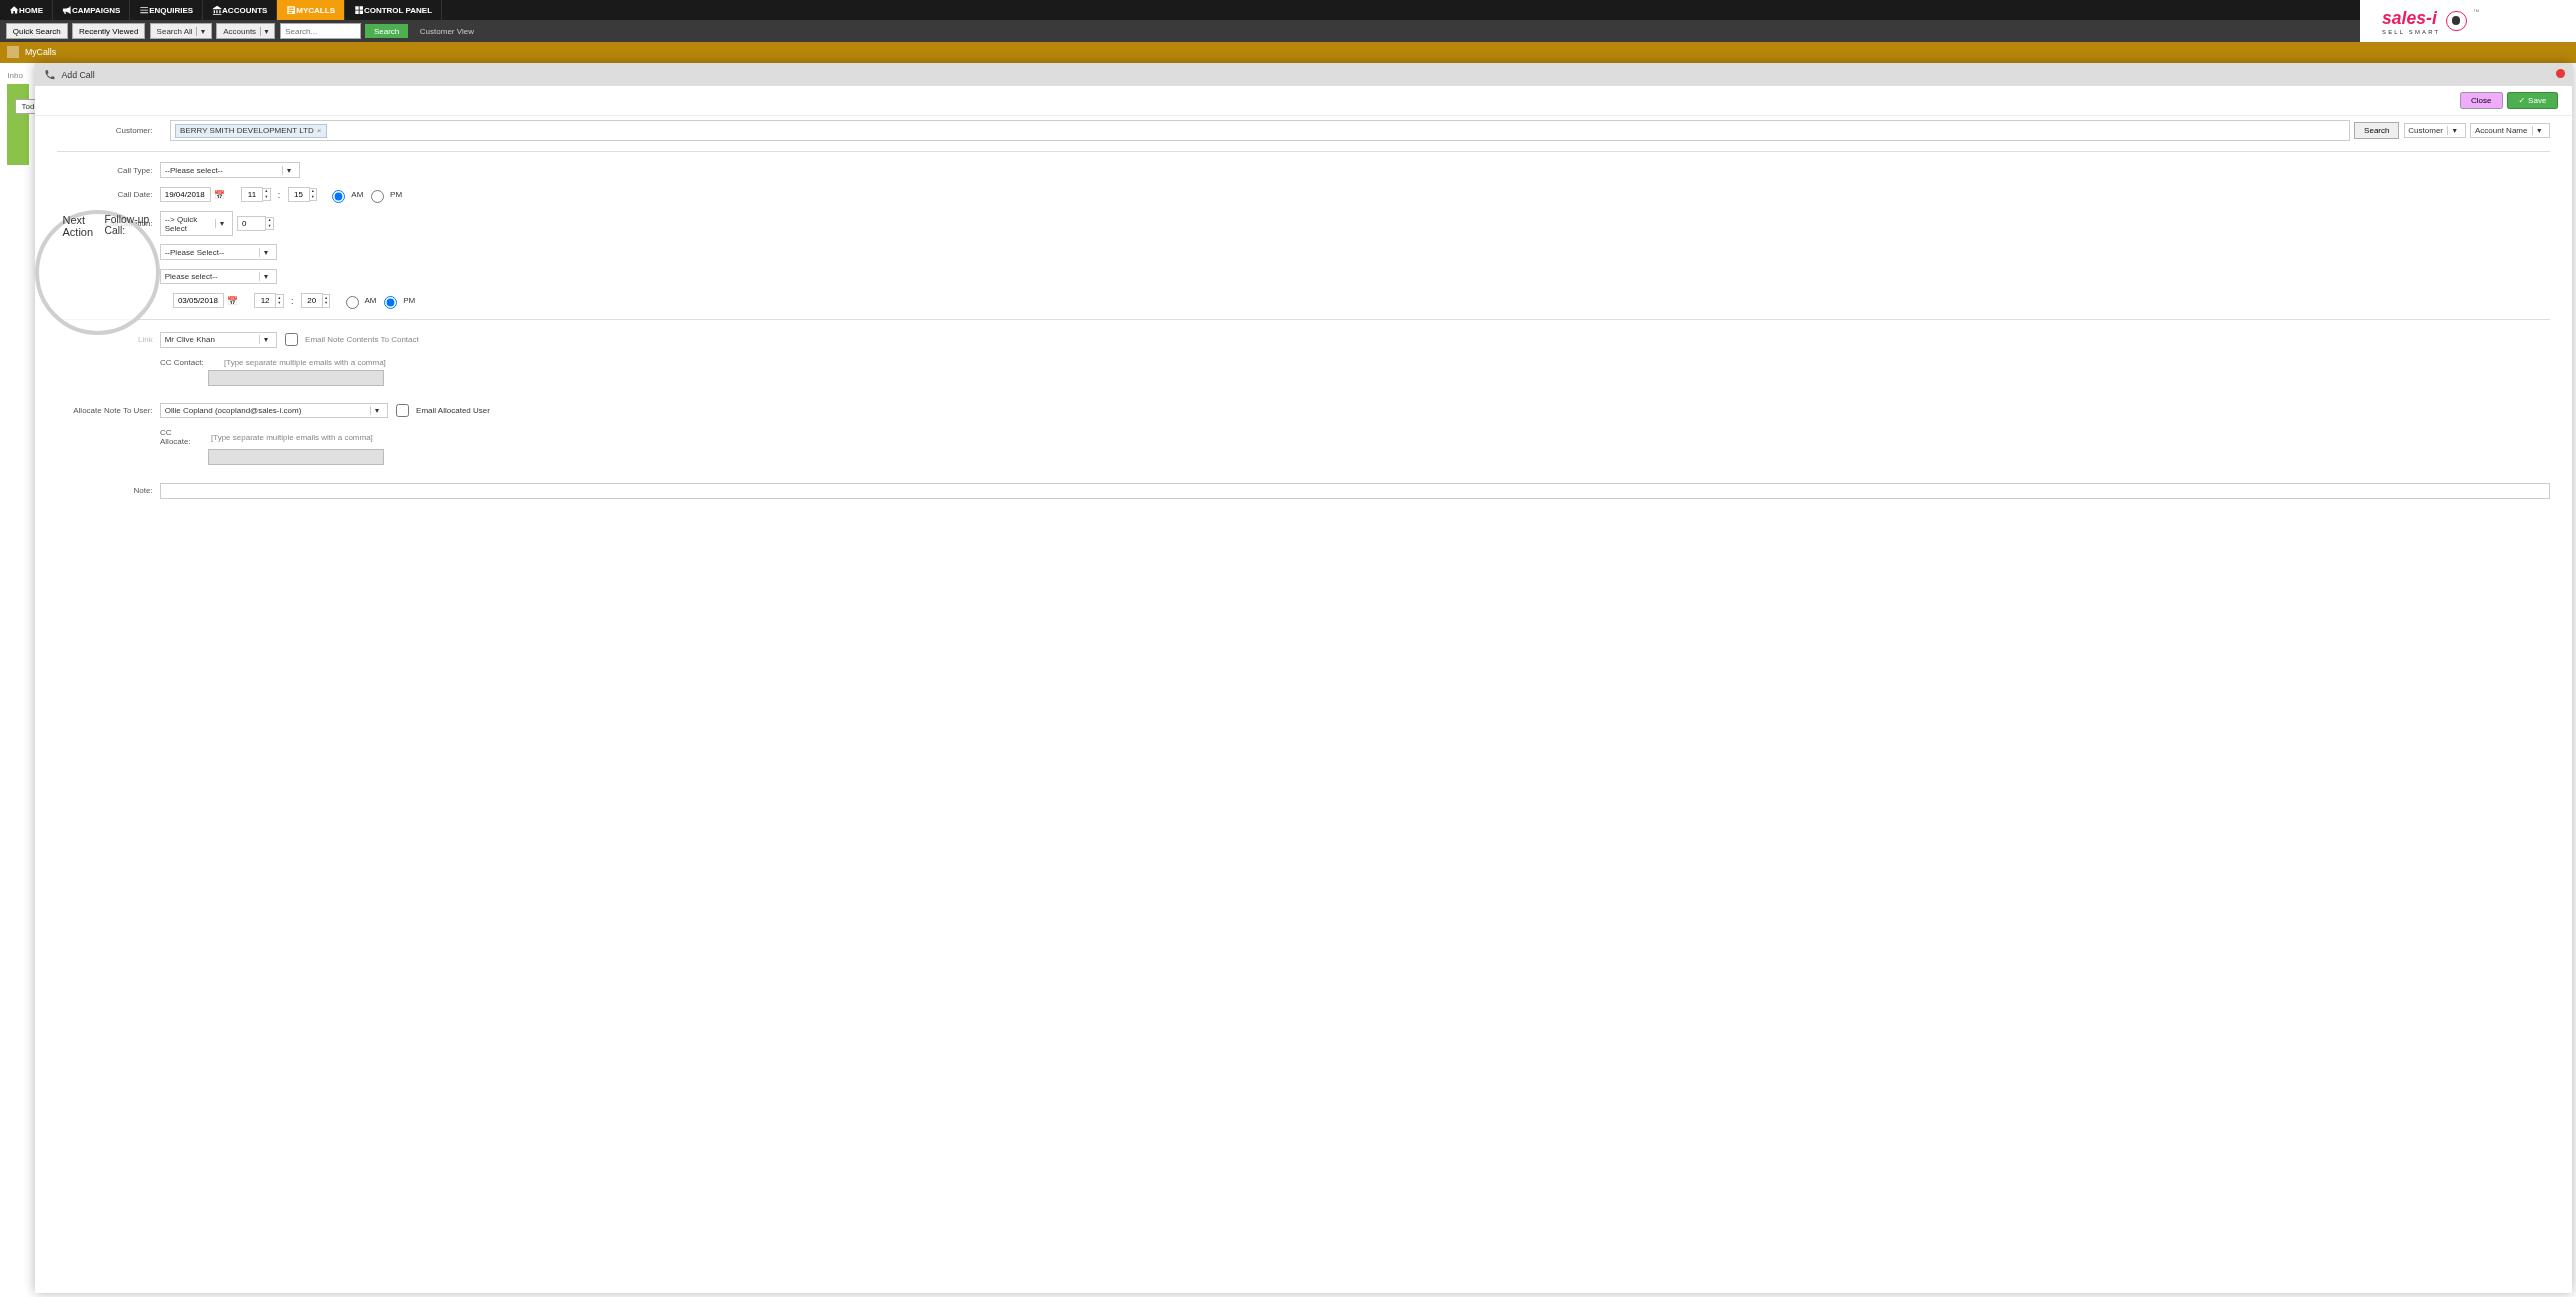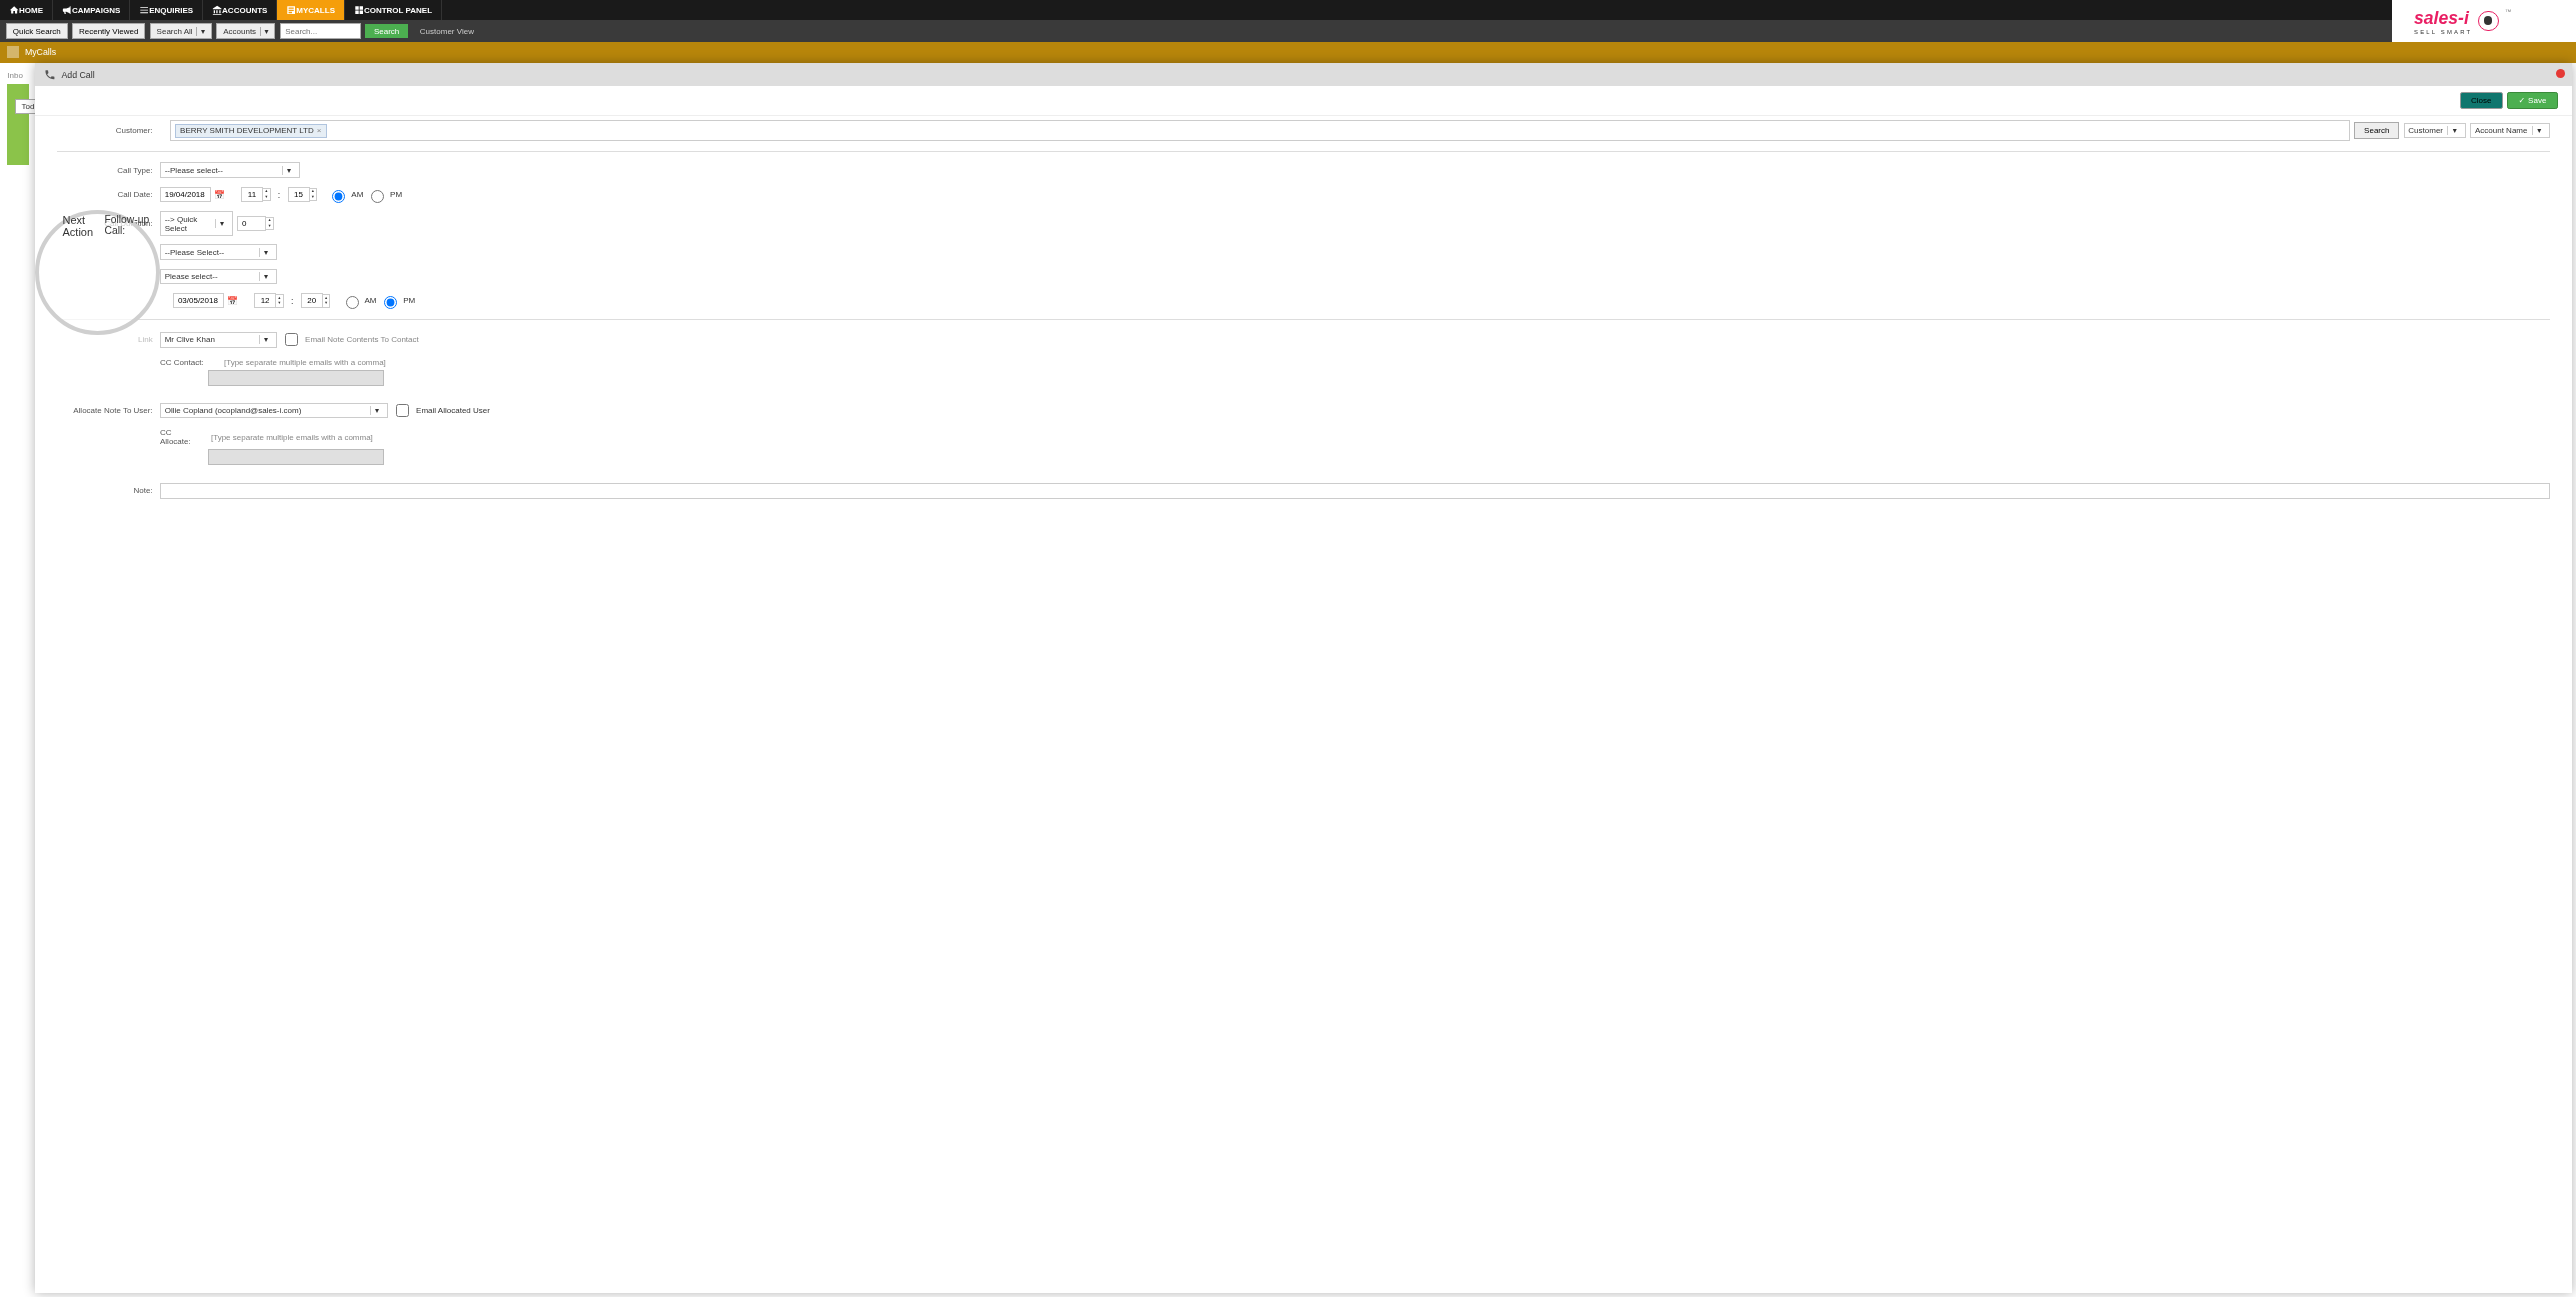--- a/index.html
+++ b/index.html
@@ -8,21 +8,21 @@
   
   .topnav { background: #1a1a1a; display: flex; align-items: stretch; height: 20px; }
   .topnav-left { display: flex; flex: 1; }
   .topnav-item { display: flex; align-items: center; padding: 0 8.8px; color: #fff; font-size: 8px; font-weight: bold; gap: 0; border-right: 0.7px solid #333; cursor: pointer; }
   .topnav-item.active { background: #f59e0b; }
   .topnav-right { display: flex; align-items: center; gap: 5.9px; padding: 0 7.3px; }
   .live-help { background: #4caf50; color: #fff; padding: 2.2px 5.9px; border-radius: 2.2px; font-size: 8px; display: flex; align-items: center; gap: 2.9px; }
   .live-help .online { font-weight: bold; }
   .circle-dot { width: 5.9px; height: 5.9px; border-radius: 50%; background: #8bc34a; }
   .topnav-icon { width: 17.6px; height: 17.6px; border-radius: 50%; background: #555; display: flex; align-items: center; justify-content: center; color: #fff; font-weight: bold; cursor: pointer; }
-  .logo-area { background: #fff; padding: 0 22px; display: flex; align-items: center; height: 42px; position: absolute; right: 0; top: 0; width: 184px; }
+  .logo-area { background: #fff; padding: 0 22px; display: flex; align-items: center; height: 42px; position: absolute; right: 0; top: 0; width: 216px; }
   .logo { display: flex; align-items: center; gap: 5.9px; }
   .logo-text { font-size: 17.6px; font-weight: bold; color: #e91e63; font-style: italic; }
   .logo-sub { font-size: 5.9px; letter-spacing: 2.2px; color: #333; }
   .logo-circle { width: 20.6px; height: 20.6px; border: 1.5px solid #e91e63; border-radius: 50%; position: relative; }
   .logo-circle::after { content: ''; position: absolute; width: 8.8px; height: 8.8px; background: #333; border-radius: 50%; top: 4.4px; left: 4.4px; }
   
   
   .toolbar { background: #3a3a3a; display: flex; align-items: center; height: 22px; padding: 0 5.9px; gap: 4.4px; }
   .tbtn { background: #eee; border: 0.7px solid #aaa; padding: 2.2px 5.9px; font-size: 8px; cursor: pointer; }
   .tbtn.combo { display: flex; }
@@ -38,21 +38,21 @@
   
   
   .bg-page { padding: 7.3px; }
   .bg-green { position: absolute; left: 7.3px; top: 84px; width: 22px; height: 81px; background: #8bc34a; }
   
   
   .modal { position: fixed; top: 63px; left: 35px; right: 3.7px; bottom: 3.7px; background: #fff; box-shadow: 0 0 11px rgba(0,0,0,0.3); display: flex; flex-direction: column; z-index: 100; }
   .modal-header { background: #ddd; padding: 5.9px 8.8px; display: flex; align-items: center; gap: 5.9px; font-size: 8.8px; position: relative; }
   .modal-header .red-dot { position: absolute; right: 7.3px; top: 5.9px; width: 8.8px; height: 8.8px; background: #e53935; border-radius: 50%; }
   .modal-actions { padding: 5.9px 14.7px; display: flex; justify-content: flex-end; gap: 4.4px; border-bottom: 0.7px solid #eee; }
-  .btn { border: 0.7px solid #999; background: #0f766e; padding: 2.9px 10.3px; font-size: 8px; border-radius: 2.2px; cursor: pointer; }
+  .btn { border: 0.7px solid #999; background: #f0abfc; padding: 2.9px 10.3px; font-size: 8px; border-radius: 2.2px; cursor: pointer; }
   .btn.save { background: #4caf50; color: #fff; border-color: #3a8a3a; display: flex; align-items: center; gap: 2.9px; }
   .btn.save::before { content: '✓'; }
   
   .modal-body { flex: 1; overflow-y: auto; padding: 0 22px 14.7px; position: relative; }
   
   .form-row { display: flex; align-items: center; padding: 4.4px 0; }
   .form-row.sep { border-bottom: 0.7px solid #ddd; padding-bottom: 10.3px; margin-bottom: 5.9px; }
   .form-label { width: 103px; text-align: right; padding-right: 7.3px; font-size: 8px; color: #555; }
   .form-content { flex: 1; display: flex; align-items: center; gap: 4.4px; flex-wrap: wrap; }
   

